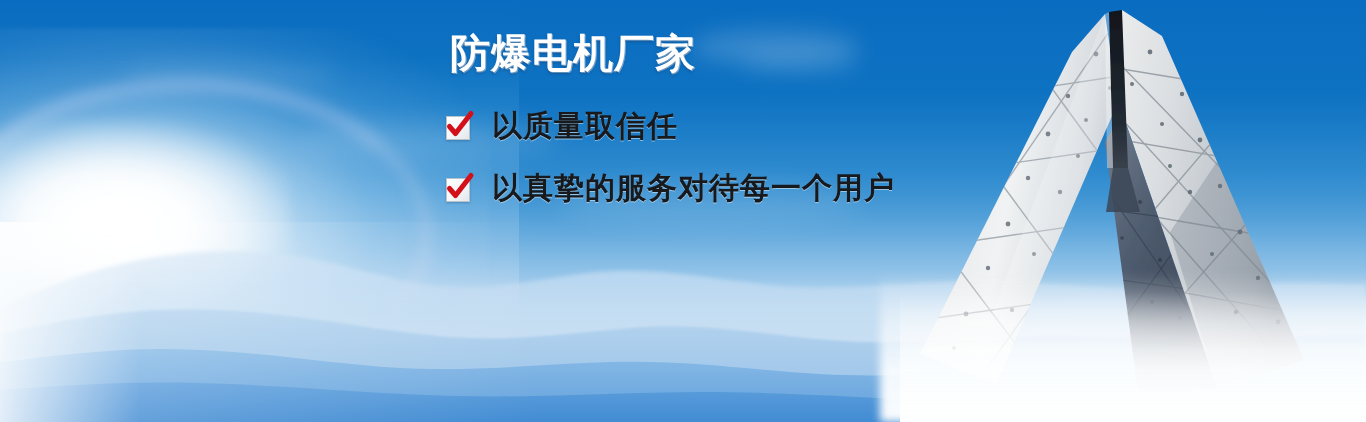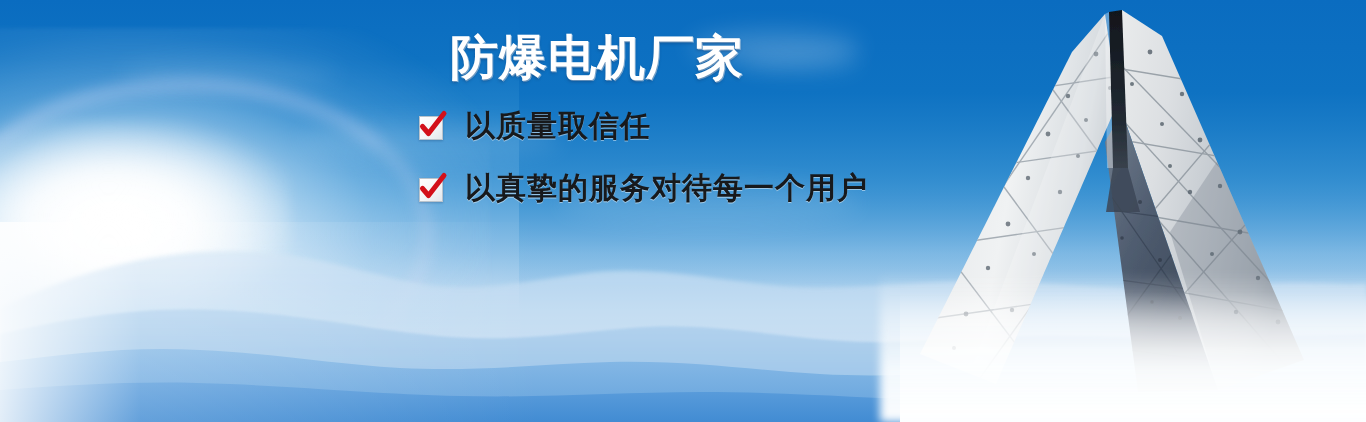--- a/index.html
+++ b/index.html
@@ -157,33 +157,33 @@
     position: absolute;
     left: 0; top: 0;
     width: 1366px;
     height: 422px;
   }
 
   .headline {
     position: absolute;
     left: 450px;
     top: 26px;
-    font-size: 48px;
+    font-size: 40px;
     font-weight: bold;
     letter-spacing: 1px;
     color: #ffffff;
     text-shadow:
       0 2px 3px rgba(20,60,110,0.45),
       1px 1px 0 rgba(255,255,255,0.55);
     white-space: nowrap;
   }
 
   .bullets {
     position: absolute;
-    left: 417px;
+    left: 444px;
     top: 104px;
   }
   .bullet-row {
     display: flex;
     align-items: center;
     height: 44px;
     margin-bottom: 18px;
   }
   .bullet-row:last-child { margin-bottom: 3px; }
 

